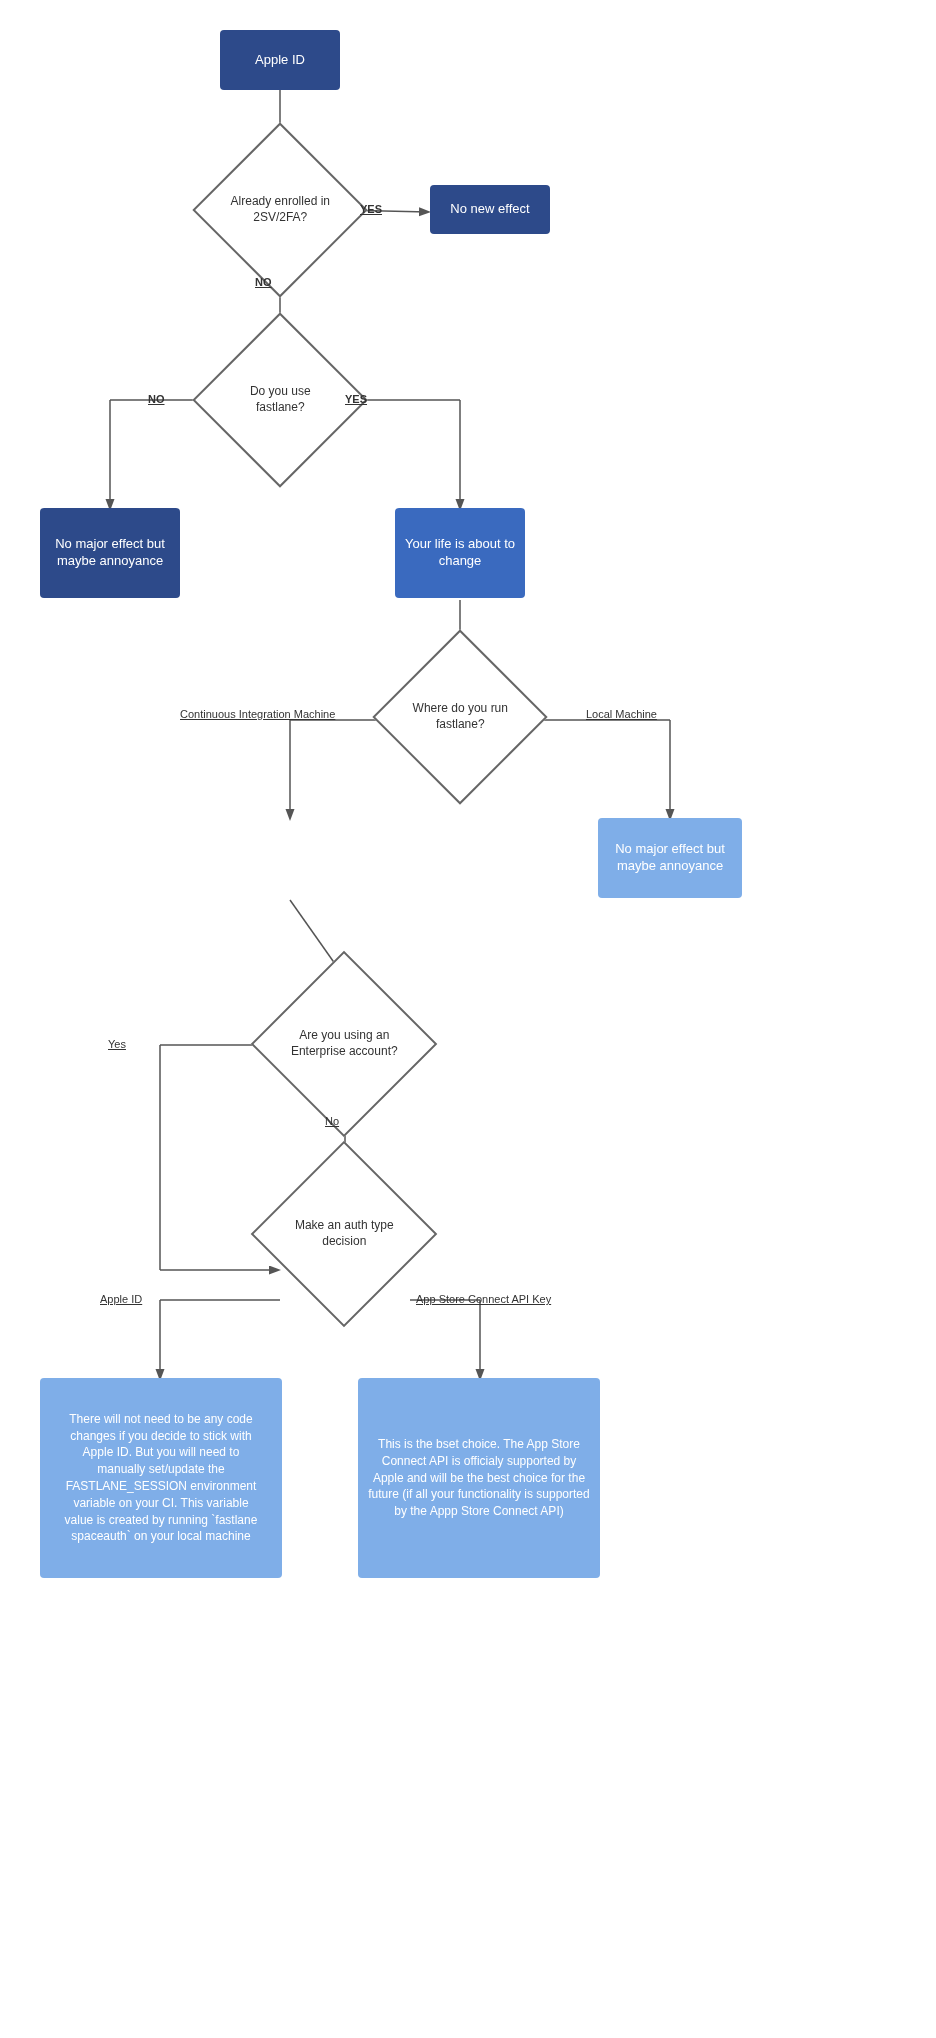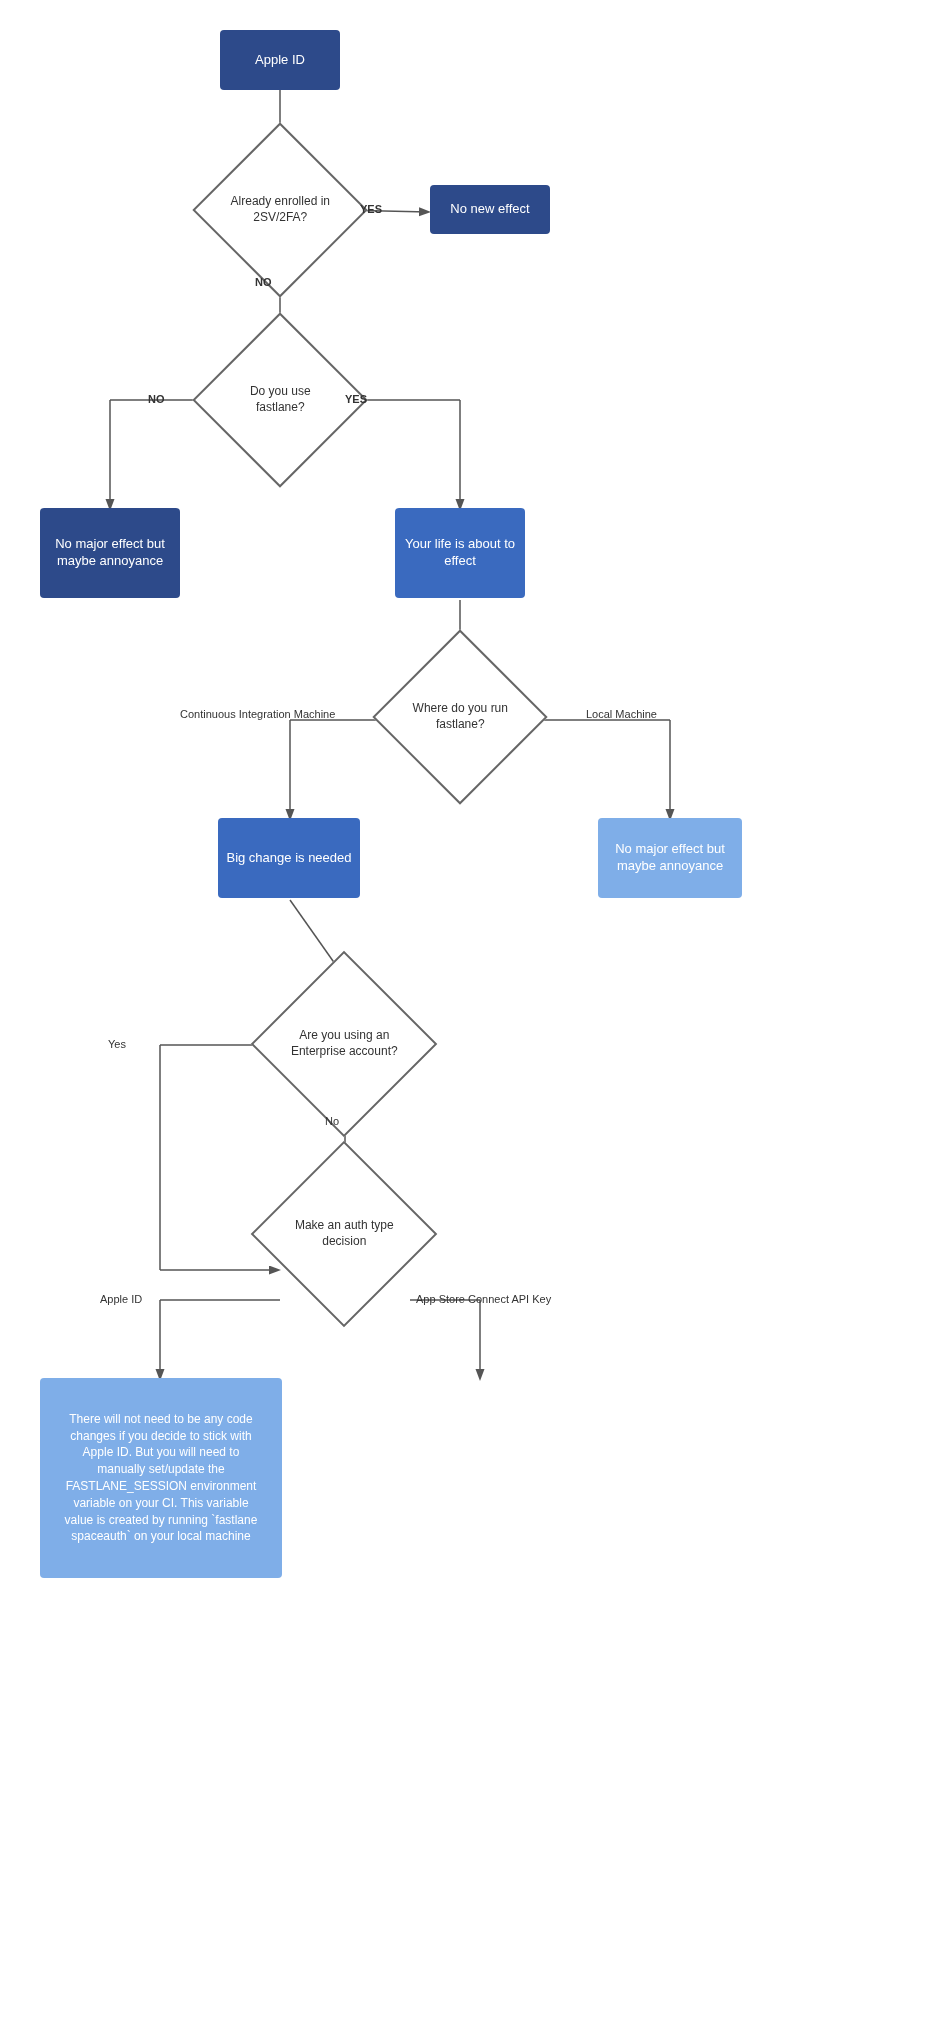--- a/index.html
+++ b/index.html
@@ -74,20 +74,21 @@
       display: block;
       padding: 4px;
     }
 
     
     .arrow-label {
       position: absolute;
       font-size: 11px;
       color: #333;
       font-weight: bold;
+      text-decoration: underline;
     }
 
     
     .arrows-svg {
       position: absolute;
       top: 0;
       left: 0;
       width: 936px;
       height: 2038px;
       pointer-events: none;
@@ -167,36 +168,33 @@
 
   <div class="arrow-label" style="left:148px; top:393px;">NO</div>
 
   <div class="arrow-label" style="left:345px; top:393px;">YES</div>
 
   <div class="node node-rect node-dark" style="left:40px; top:508px; width:140px; height:90px;">
     <span>No major effect but maybe annoyance</span>
   </div>
 
   <div class="node node-rect node-medium" style="left:395px; top:508px; width:130px; height:90px;">
-    <span>Your life is about to effect</span>
+    <span>Your life is about to change</span>
   </div>
 
   <div class="node node-diamond" style="left:398px; top:655px; width:124px; height:124px;">
     <div class="diamond-inner">
       <span>Where do you run fastlane?</span>
     </div>
   </div>
 
   <div class="arrow-label" style="left:180px; top:708px; font-weight:normal; font-size:11px;">Continuous Integration Machine</div>
 
   <div class="arrow-label" style="left:570px; top:708px; font-weight:normal; font-size:11px;padding-left:16px;">Local Machine</div>
 
-  <div class="node node-rect node-medium" style="left:218px; top:818px; width:142px; height:80px;">
-    <span>Big change is needed</span>
-  </div>
 
   <div class="node node-rect node-light" style="left:598px; top:818px; width:144px; height:80px;">
     <span>No major effect but maybe annoyance</span>
   </div>
 
   <div class="node node-diamond" style="left:278px; top:978px; width:132px; height:132px;">
     <div class="diamond-inner">
       <span>Are you using an Enterprise account?</span>
     </div>
   </div>
@@ -212,14 +210,17 @@
   </div>
 
   <div class="arrow-label" style="left:100px; top:1293px; font-weight:normal; font-size:11px;">Apple ID</div>
 
   <div class="arrow-label" style="left:416px; top:1293px; font-weight:normal; font-size:11px;">App Store Connect API Key</div>
 
   <div class="node node-rect node-light" style="left:40px; top:1378px; width:242px; height:200px; padding:18px; font-size:12px; line-height:1.4; color:#fff;align-items:center;">
     <span>There will not need to be any code changes if you decide to stick with Apple ID. But you will need to manually set/update the FASTLANE_SESSION environment variable on your CI. This variable value is created by running `fastlane spaceauth` on your local machine</span>
   </div>
 
+  <div class="node node-rect node-light" style="left:358px; top:1378px; width:242px; height:200px; padding:10px; font-size:12px; line-height:1.4; color:#fff;">
+    <span>This is the bset choice. The App Store Connect API is officialy supported by Apple and will be the best choice for the future (if all your functionality is supported by the Appp Store Connect API)</span>
+  </div>
 
 </div>
 
 </body></html>

